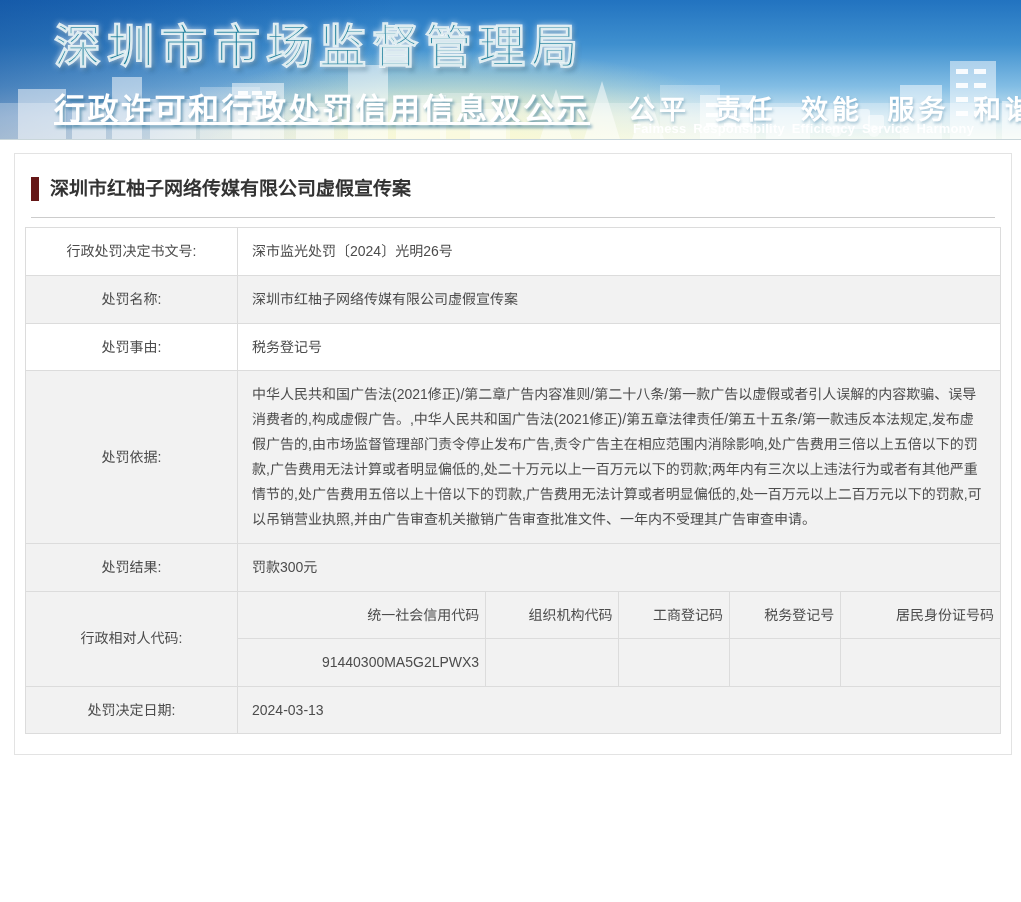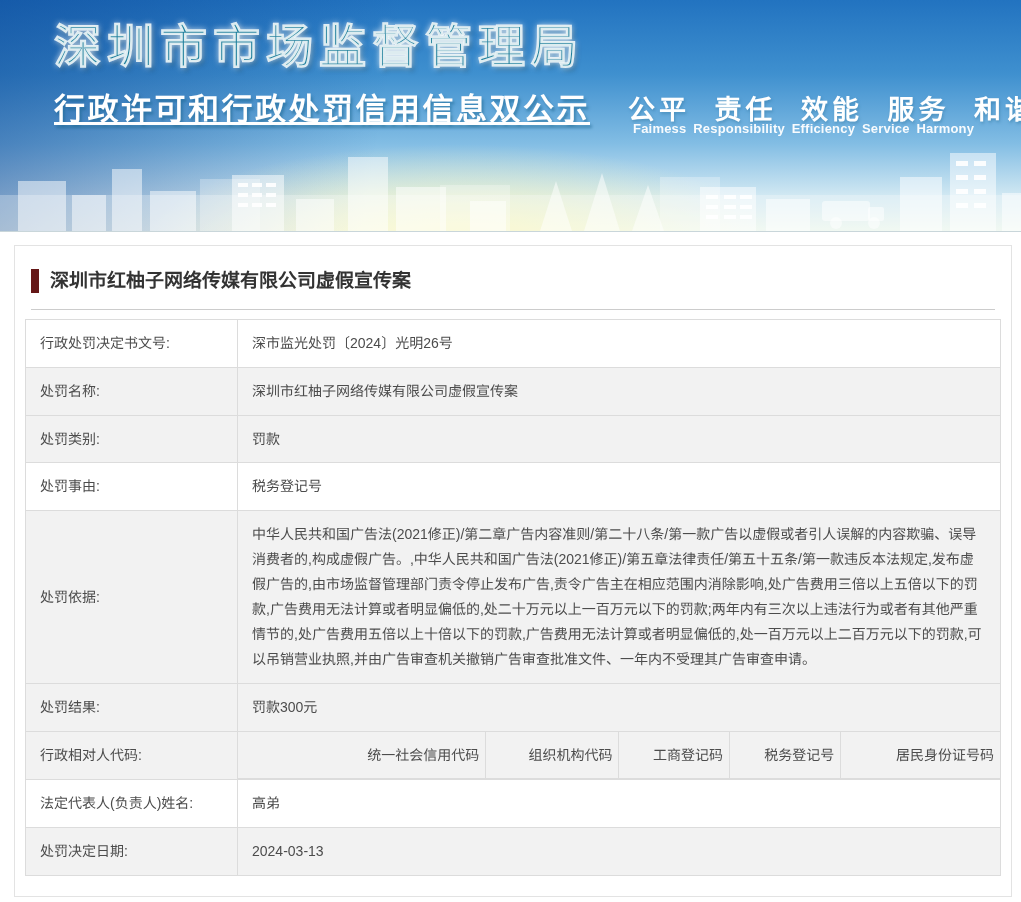--- a/index.html
+++ b/index.html
@@ -12,21 +12,21 @@
   html,body{
     margin:0;padding:0;
     width:1021px;height:902px;
     overflow:hidden;
     background:#fff;
     font-family:"Liberation Sans","DejaVu Sans",sans-serif;
   }
   
   .banner{
     position:relative;
-    width:1021px;height:232px;
+    width:1021px;height:140px;
     background:
       radial-gradient(ellipse 430px 130px at 45% 103%, rgba(251,246,180,0.85), rgba(251,246,180,0) 72%),
       linear-gradient(100deg, rgba(9,66,146,0.5), rgba(9,66,146,0) 38%),
       linear-gradient(180deg, #2273c0 0%, #3f90cf 32%, #82bde4 62%, #cfe7f2 84%, #ecf6ee 100%);
     border-bottom:1px solid #c9d6da;
     overflow:hidden;
   }
   .skyline{position:absolute;left:0;bottom:0;width:1021px;height:82px;}
   .org-name{
     position:absolute;left:54px;top:8px;
@@ -82,21 +82,21 @@
     table-layout:fixed;
   }
   .info-table td{
     border:1px solid var(--table-border);
     padding:11px 14px;
     line-height:1.78;
     background:#fff;
     word-break:break-all;
   }
   .info-table td.lbl{
-    width:212px;text-align:left;white-space:nowrap;
+    width:212px;text-align:center;white-space:nowrap;
     padding-right:14px;
   }
   .info-table tr.shade td{background:var(--row-shade);}
   .info-table td.nested-cell{padding:0;}
   table.nested{width:100%;border-collapse:collapse;table-layout:fixed;}
   .nested th,.nested td{
     border:1px solid var(--table-border);
     font-weight:normal;text-align:right;
     padding:12px 6px;line-height:1.6;height:44px;
   }
@@ -188,24 +188,20 @@
   <table class="info-table">
     <tbody>
       <tr>
         <td class="lbl">行政处罚决定书文号:</td>
         <td class="val">深市监光处罚〔2024〕光明26号</td>
       </tr>
       <tr class="shade">
         <td class="lbl">处罚名称:</td>
         <td class="val">深圳市红柚子网络传媒有限公司虚假宣传案</td>
       </tr>
-      <tr class="shade">
-        <td class="lbl">处罚类别:</td>
-        <td class="val">罚款</td>
-      </tr>
       <tr>
         <td class="lbl">处罚事由:</td>
         <td class="val">税务登记号</td>
       </tr>
       <tr class="shade">
         <td class="lbl">处罚依据:</td>
         <td class="val">中华人民共和国广告法(2021修正)/第二章广告内容准则/第二十八条/第一款广告以虚假或者引人误解的内容欺骗、误导消费者的,构成虚假广告。,中华人民共和国广告法(2021修正)/第五章法律责任/第五十五条/第一款违反本法规定,发布虚假广告的,由市场监督管理部门责令停止发布广告,责令广告主在相应范围内消除影响,处广告费用三倍以上五倍以下的罚款,广告费用无法计算或者明显偏低的,处二十万元以上一百万元以下的罚款;两年内有三次以上违法行为或者有其他严重情节的,处广告费用五倍以上十倍以下的罚款,广告费用无法计算或者明显偏低的,处一百万元以上二百万元以下的罚款,可以吊销营业执照,并由广告审查机关撤销广告审查批准文件、一年内不受理其广告审查申请。</td>
       </tr>
       <tr class="shade">
         <td class="lbl">处罚结果:</td>
@@ -223,28 +219,31 @@
                 <col class="c5">
               </colgroup>
             <tbody>
               <tr>
                 <th>统一社会信用代码</th>
                 <th>组织机构代码</th>
                 <th>工商登记码</th>
                 <th>税务登记号</th>
                 <th>居民身份证号码</th>
               </tr>
+              <tr>
+                <td>91440300MA5G2LPWX3</td>
+                <td></td>
+                <td></td>
+                <td></td>
+                <td></td>
+              </tr>
             </tbody>
           </table>
         </td>
       </tr>
-      <tr>
-        <td class="lbl">法定代表人(负责人)姓名:</td>
-        <td class="val">高弟</td>
-      </tr>
       <tr class="shade">
         <td class="lbl">处罚决定日期:</td>
         <td class="val">2024-03-13</td>
       </tr>
 
     </tbody>
   </table>
 </div>
 
 </body></html>

